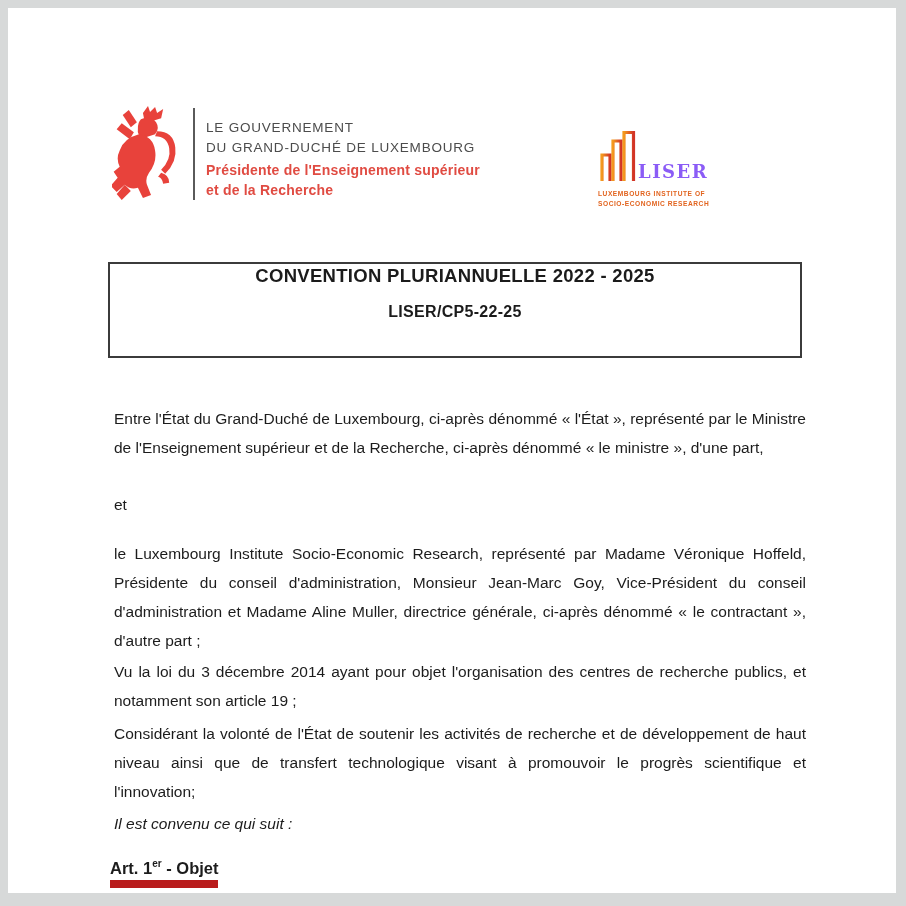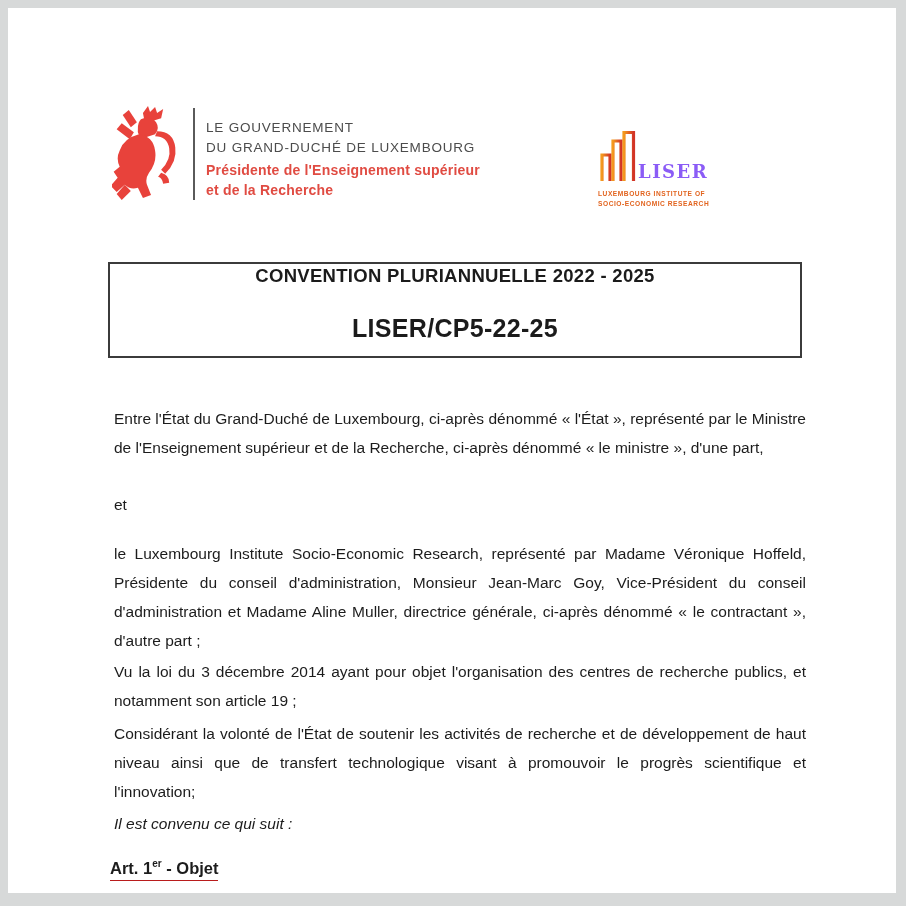--- a/index.html
+++ b/index.html
@@ -34,38 +34,38 @@
     font-size:6.6px;font-weight:700;color:#e2641f;
     letter-spacing:0.55px;line-height:10px;white-space:nowrap;
   }
   
   .title-box{
     position:absolute;left:100px;top:254px;width:694px;height:96px;
     border:2px solid #3b3b3b;box-sizing:border-box;
     text-align:center;color:#1b1b1b;
   }
   .title-box .line1{margin-top:1px;font-size:18.5px;font-weight:700;letter-spacing:0.3px;}
-  .title-box .line2{margin-top:27px;font-size:25px;font-weight:700;letter-spacing:0.3px;}
+  .title-box .line2{margin-top:16px;font-size:16px;font-weight:700;letter-spacing:0.3px;}
   
   .doc-body{position:absolute;left:102px;top:392px;width:692px;color:#1c1c1c;}
   .doc-body p{
     position:absolute;left:0;width:692px;margin:4px;
     font-size:15.5px;line-height:29px;text-align:justify;
   }
   .doc-body p.short{text-align:left;}
   .p0{top:0px;}
   .p1{top:86px;}
   .p2{top:135px;}
   .p3{top:253px;}
   .p4{top:315px;}
   .p5{top:405px;font-style:italic;}
   .art-heading{
     position:absolute;left:0;top:458px;
     font-size:16.5px;font-weight:700;color:#1c1c1c;
-    border-bottom:1px solid #b91c1c;padding-bottom:2px;
+    border-bottom:8px solid #b91c1c;padding-bottom:2px;
     display:inline-block;
   }
   .art-heading sup{font-size:10px;}
 </style>
 </head>
 <body>
 
 <div class="page">
 
   <div>

